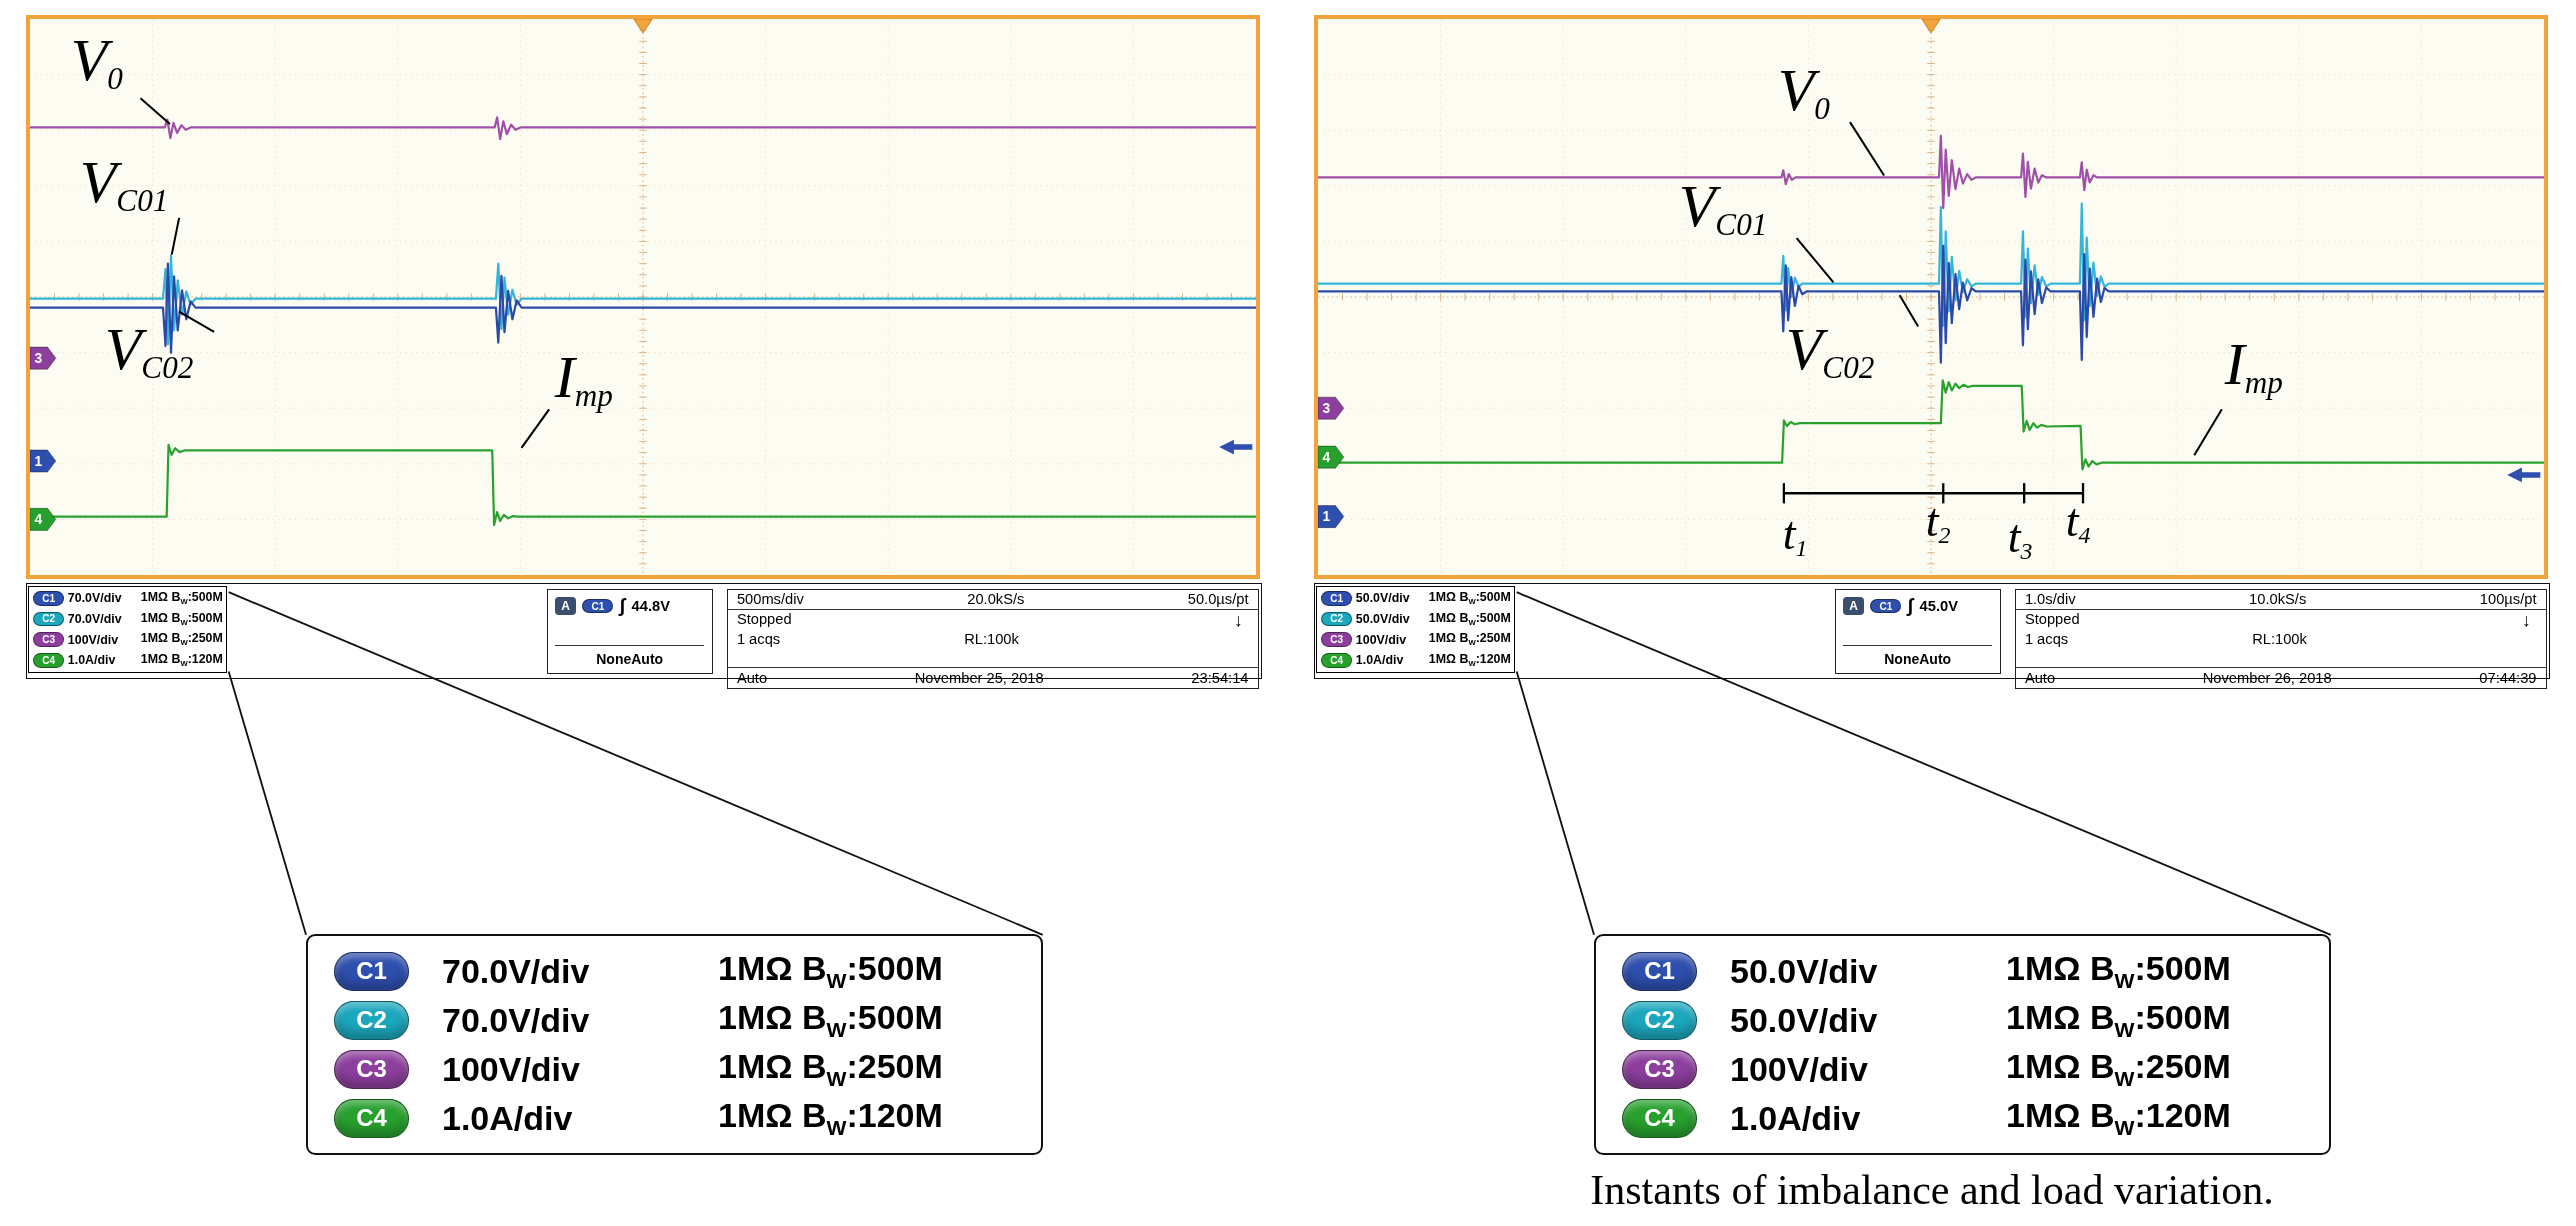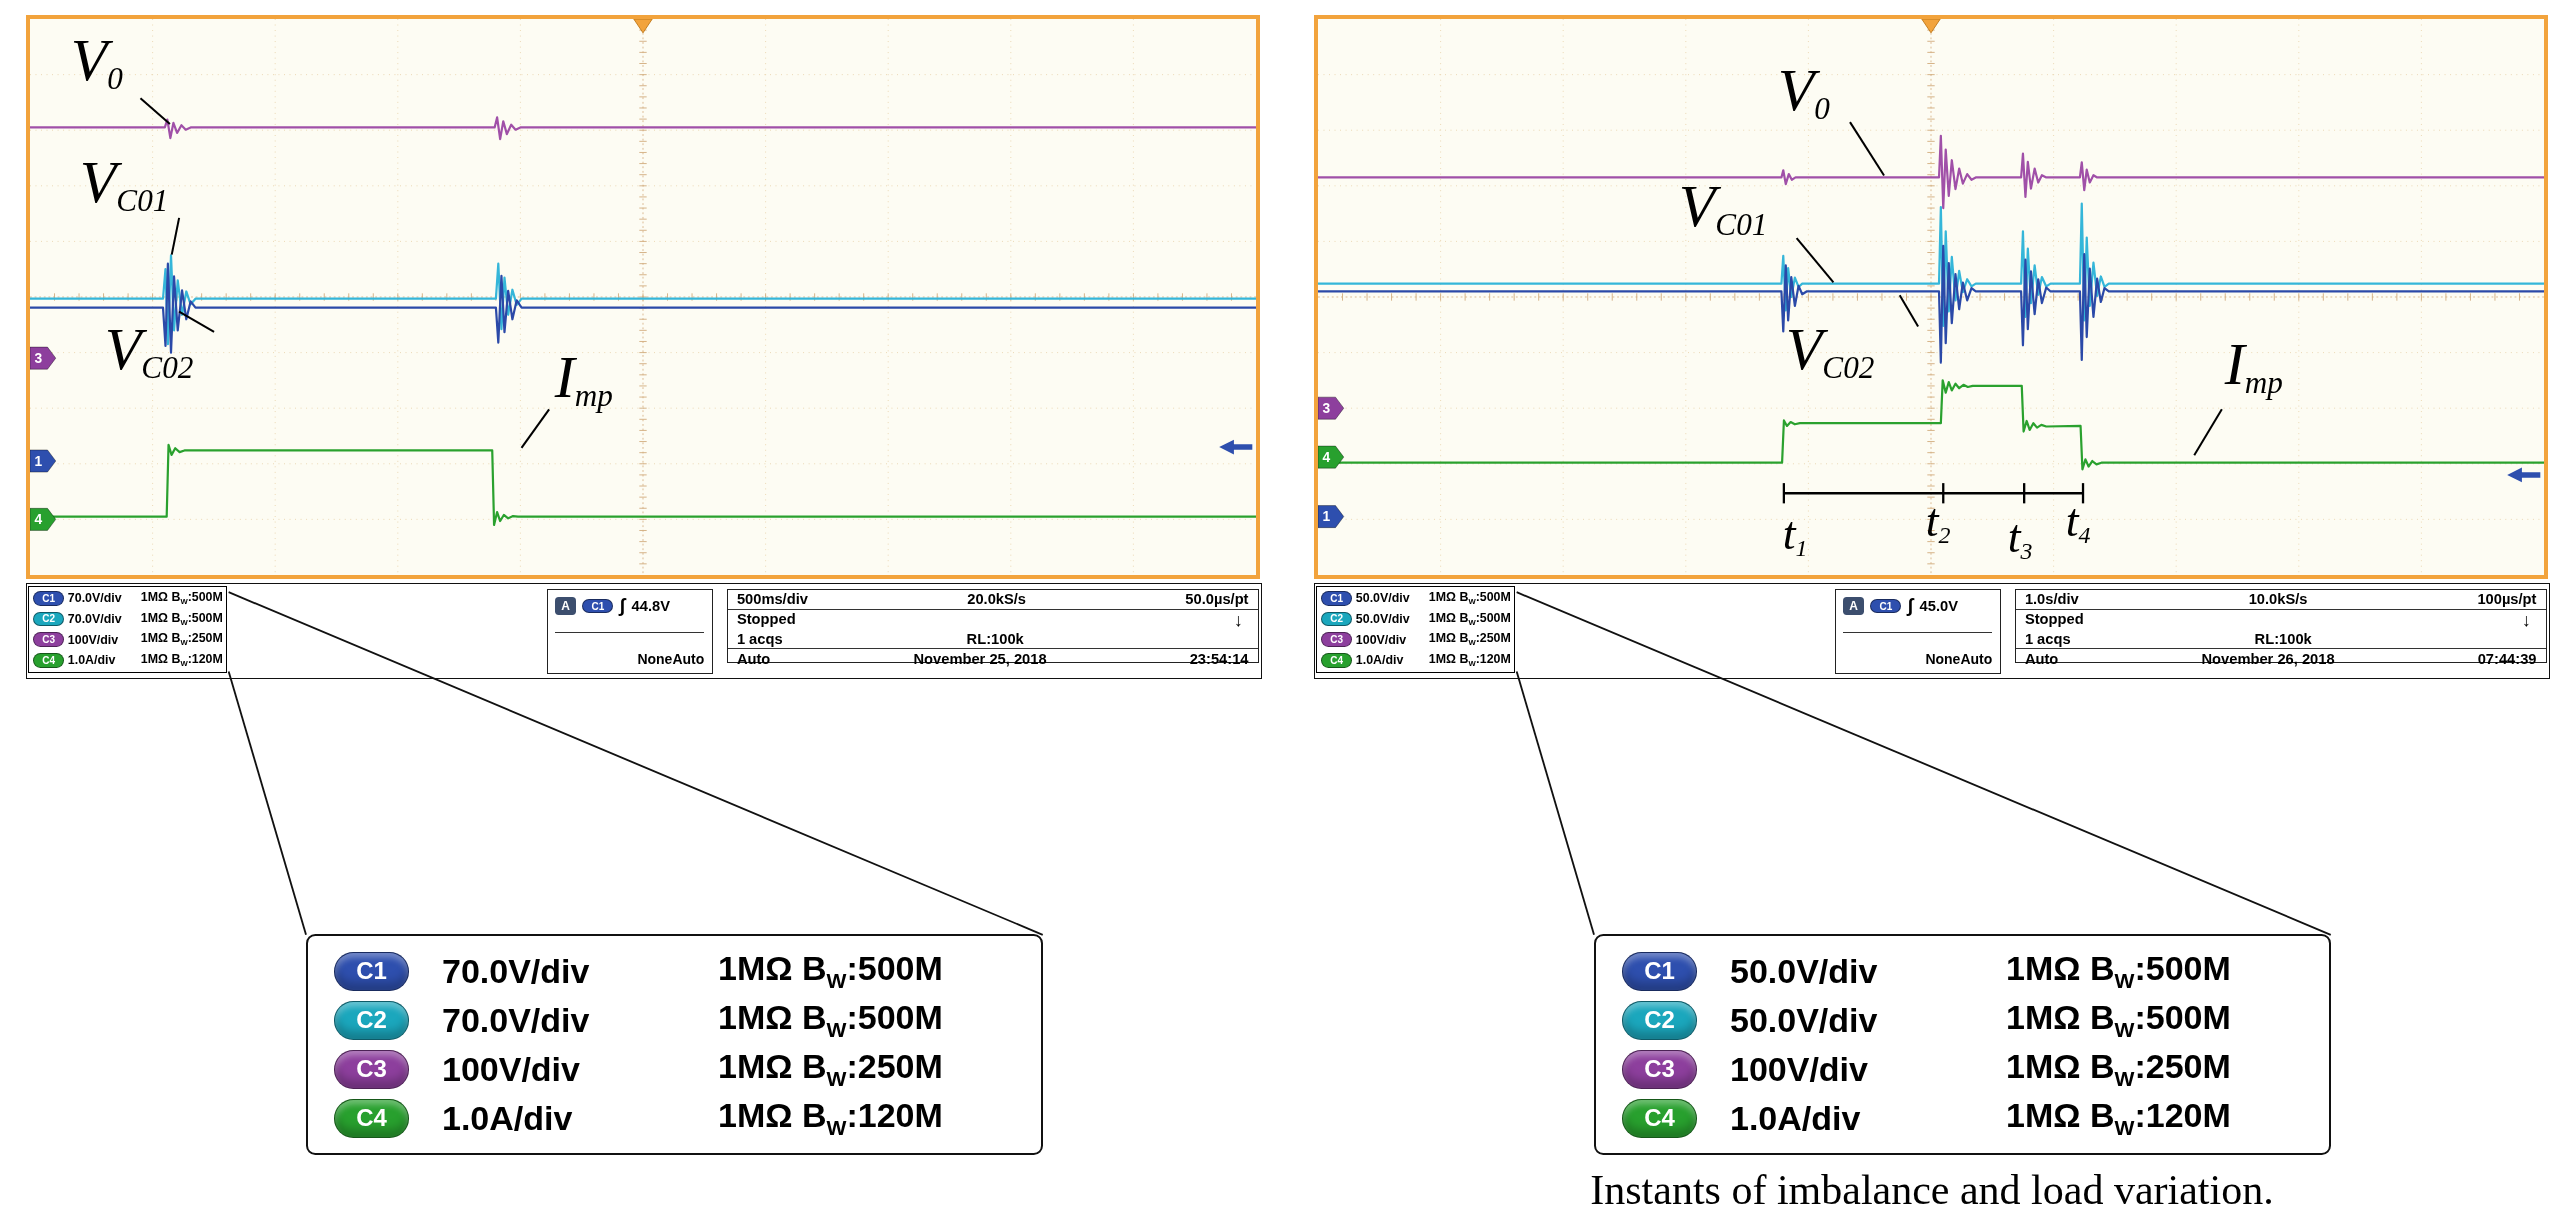--- a/index.html
+++ b/index.html
@@ -35,22 +35,22 @@
   .chrow .vd{font-size:12.4px;font-weight:bold;}
   .chrow .impgrp{margin-left:auto;font-size:12.4px;font-weight:bold;white-space:nowrap;}
   .pill{color:#fff;font-weight:bold;border:0.9px solid rgba(0,0,0,.45);display:inline-flex;align-items:center;justify-content:center;box-sizing:border-box;}
   .pill.s{min-width:31px;height:14.7px;border-radius:7.4px;font-size:10px;}
   .pill.l{min-width:75px;height:39px;border-radius:19.3px;font-size:24px;box-shadow:inset 0 -7.4px 9.2px rgba(0,0,0,.25), inset 0 4.6px 6.4px rgba(255,255,255,.35);}
   .bws{font-size:0.62em;}
   .trig-box{position:absolute;left:520px;top:4.6px;width:166px;height:85px;border:1.8px solid #222;box-sizing:border-box;padding:5.5px 7.4px;display:flex;flex-direction:column;justify-content:space-between;}
   .trig-r1{display:flex;align-items:center;gap:6.4px;font-size:14.7px;font-weight:bold;}
   .abadge{width:21px;height:18.4px;background:#3c4e6e;color:#fff;border-radius:3.7px;display:inline-flex;align-items:center;justify-content:center;font-size:12px;font-weight:bold;}
   .slope{font-size:19.3px;font-weight:bold;font-style:italic;}
-  .trig-r2{display:flex;justify-content:flex-end;font-size:14px;font-weight:bold;border-top:1.4px solid #333;padding-top:18px;}
-  .acq-box{position:absolute;left:700px;top:4.6px;width:532px;height:74px;border:1.8px solid #222;box-sizing:border-box;font-size:14.7px;font-weight:bold;display:flex;flex-direction:column;}
+  .trig-r2{display:flex;justify-content:center;font-size:14px;font-weight:bold;border-top:1.4px solid #333;padding-top:5px;}
+  .acq-box{position:absolute;left:700px;top:4.6px;width:532px;height:100px;border:1.8px solid #222;box-sizing:border-box;font-size:14.7px;font-weight:normal;display:flex;flex-direction:column;}
   .acq-r1{display:flex;justify-content:space-between;padding:1.8px 9.2px;border-bottom:1.4px solid #333;}
   .acq-r2{display:flex;justify-content:space-between;padding:0.9px 9.2px;}
   .acq-r3{display:flex;padding:0.9px 9.2px;}
   .acq-r3 .rl{margin-left:184px;}
   .acq-r4{margin-top:auto;display:flex;justify-content:space-between;padding:1.8px 9.2px;border-top:1.4px solid #333;}
   .dl-icon{font-size:18.4px;line-height:1;margin-right:5.5px;}
 
   
   .connector{position:absolute;left:14.7px;top:583px;width:1236px;height:396px;pointer-events:none;z-index:0;}
   .callout{position:absolute;left:295px;top:934px;width:737px;height:221px;border:2.8px solid #111;border-radius:9.2px;background:#fff;box-sizing:border-box;padding:13px 26px;display:flex;flex-direction:column;justify-content:space-between;z-index:3;}

